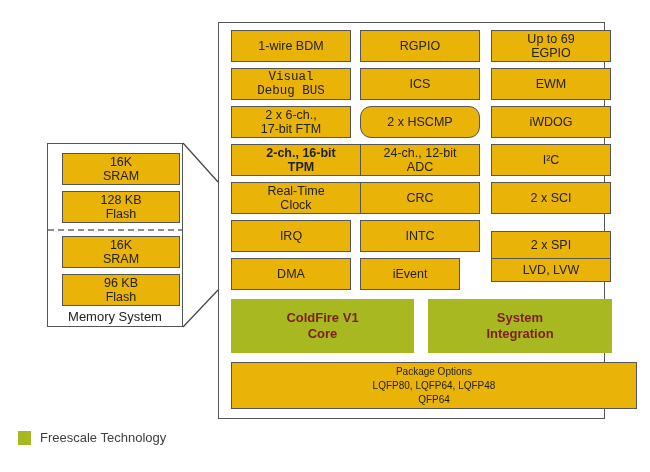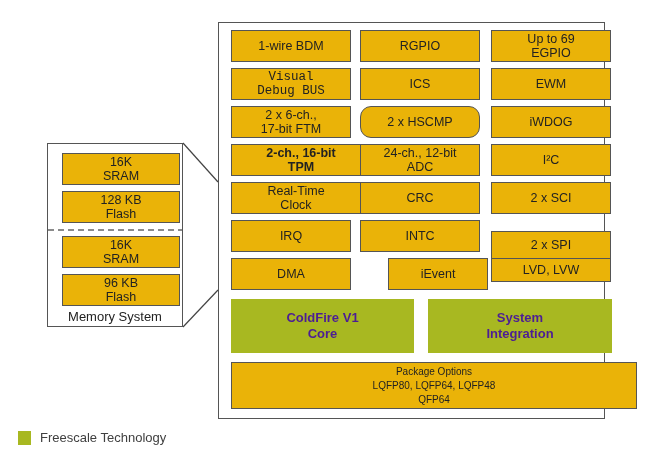--- a/index.html
+++ b/index.html
@@ -2,21 +2,21 @@
 <html><head>
 <meta charset="utf-8">
 <style>
   html, body { margin:0; padding:0; background:#ffffff; }
   body { width:650px; height:472px; position:relative; overflow:hidden;
          font-family:"Liberation Sans", sans-serif; color:#222; }
   .abs { position:absolute; box-sizing:border-box; }
   .outer { left:218px; top:22px; width:387px; height:397px; border:1.5px solid #555; }
   .cell { border:1.5px solid #555; background:#eab308; display:flex; align-items:center;
           justify-content:center; text-align:center; font-size:12.5px; line-height:14px; color:#222; white-space:pre-line; }
-  .green { background:#a8b821; border:none; color:#4c1d95; font-weight:bold; font-size:13px; line-height:16px; }
+  .green { background:#a8b821; border:none; color:#7f1d1d; font-weight:bold; font-size:13px; line-height:16px; }
   .mem { left:47px; top:143px; width:136px; height:184px; border:1.5px solid #555; }
   .legend-sq { left:18px; top:431px; width:13px; height:14px; background:#a8b821; }
   .legend-txt { left:40px; top:430px; font-size:13px; color:#404040; }
   svg.conn { position:absolute; left:0; top:0; width:650px; height:472px; pointer-events:none; }
 </style>
 </head>
 <body>
 
 <svg class="conn">
   <line x1="183" y1="143" x2="218" y2="182" stroke="#444" stroke-width="1.2"></line>
@@ -44,21 +44,21 @@
 ADC</div>
     <div class="abs cell" style="left: 491px; top: 144px; width: 120px; height: 32px;">I²C</div>
     <div class="abs cell" style="left: 231px; top: 182px; width: 130px; height: 32px;">Real-Time
 Clock</div>
     <div class="abs cell" style="left: 360px; top: 182px; width: 120px; height: 32px;">CRC</div>
     <div class="abs cell" style="left: 491px; top: 182px; width: 120px; height: 32px;">2 x SCI</div>
     <div class="abs cell" style="left: 231px; top: 220px; width: 120px; height: 32px;">IRQ</div>
     <div class="abs cell" style="left: 360px; top: 220px; width: 120px; height: 32px;">INTC</div>
     <div class="abs cell" style="left: 491px; top: 220px; width: 120px; height: 28px; margin-top: 11px;">2 x SPI</div>
     <div class="abs cell" style="left: 231px; top: 258px; width: 120px; height: 32px;">DMA</div>
-    <div class="abs cell" style="left: 360px; top: 258px; width: 100px; height: 32px; margin-left: 28px;">iEvent</div>
+    <div class="abs cell" style="left: 360px; top: 258px; width: 100px; height: 32px;">iEvent</div>
     <div class="abs cell" style="left: 491px; top: 258px; width: 120px; height: 24px;">LVD, LVW</div>
   </div>
 
 <div class="abs cell green" style="left:231px;top:299px;width:183px;height:54px;">ColdFire V1
 Core</div>
 <div class="abs cell green" style="left:428px;top:299px;width:184px;height:54px;">System
 Integration</div>
 <div class="abs cell" style="left:231px;top:362px;width:406px;height:47px;font-size:10px;">Package Options
 LQFP80, LQFP64, LQFP48
 QFP64</div>

